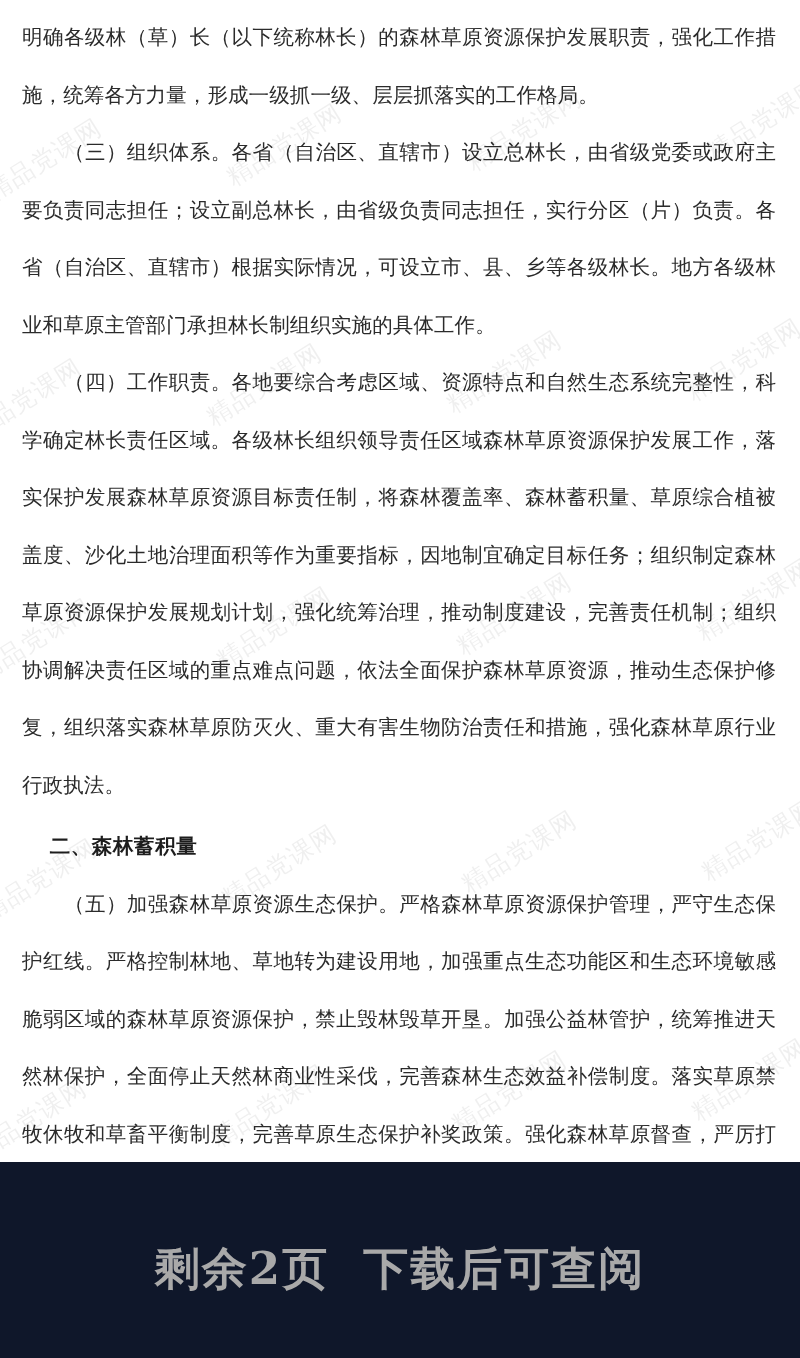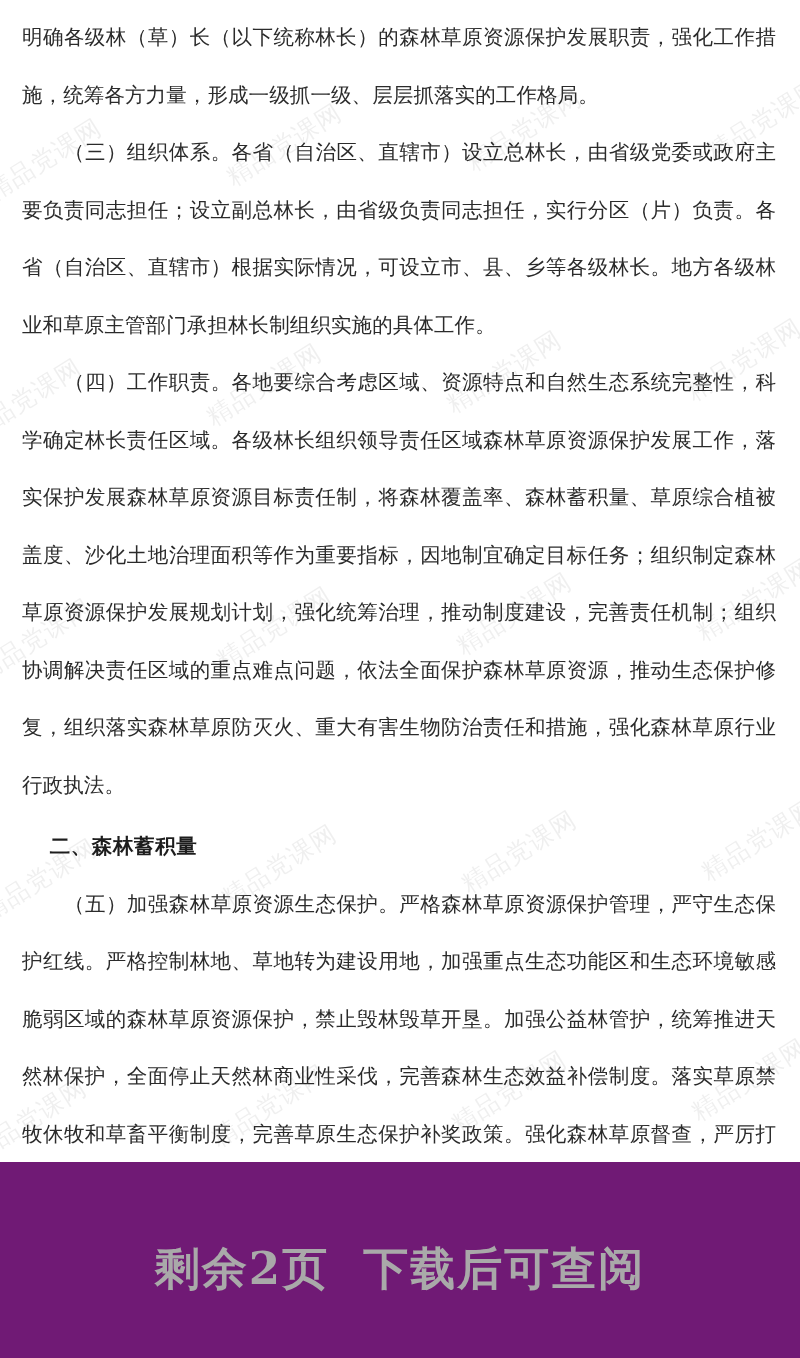--- a/index.html
+++ b/index.html
@@ -89,21 +89,21 @@
   .paywall {
     position: absolute;
     left: 0;
     right: 0;
     bottom: 0;
     height: 196px;
     z-index: 4;
     display: flex;
     align-items: center;
     justify-content: center;
-    background: #701a75;
+    background: #0f172a;
   }
   .paywall-text {
     font-family: "DejaVu Serif", "Liberation Serif", serif;
     font-size: 45px;
     font-weight: 700;
     color: #a9a9a9;
     letter-spacing: 2px;
     white-space: nowrap;
     user-select: none;
     margin-top: 18px;

